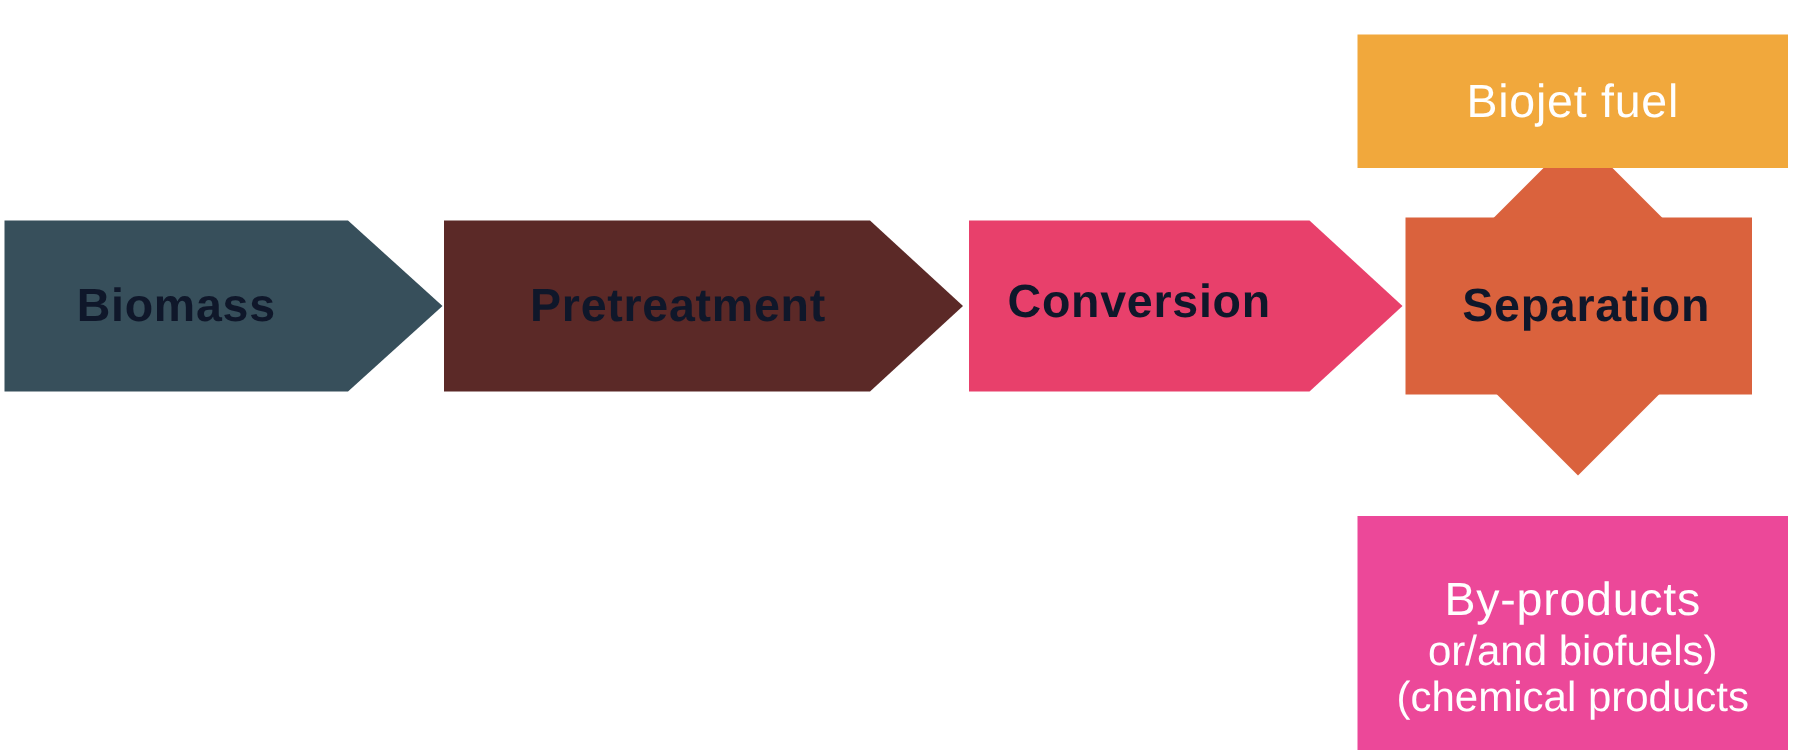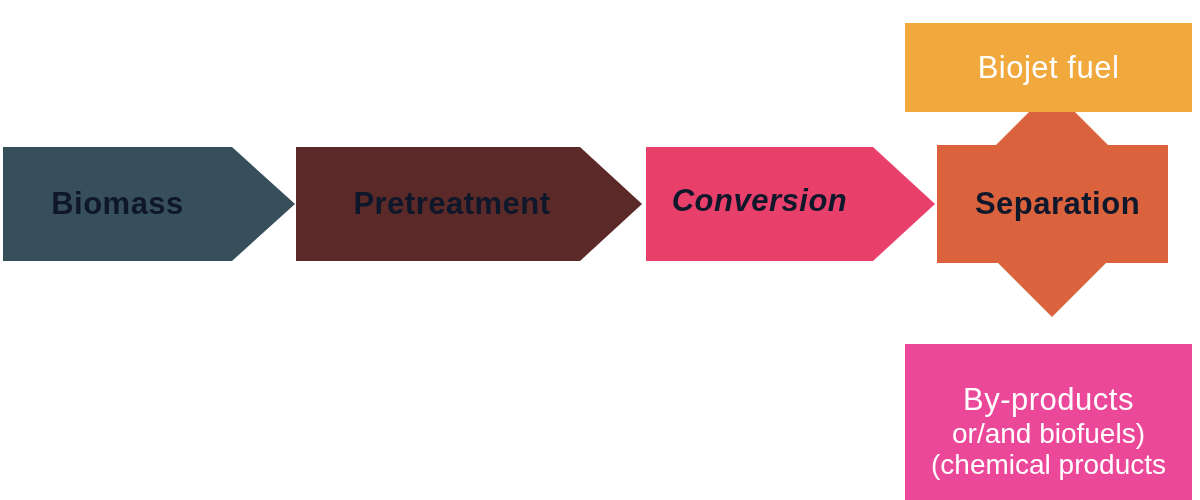--- a/index.html
+++ b/index.html
@@ -29,21 +29,21 @@
     justify-content: center;
     color: #0f172a;
     font-weight: 700;
     font-size: 31px;
     letter-spacing: 0.5px;
     text-align: center;
     pointer-events: none;
   }
   .label-biomass      { left: 3px;   top: 147px; width: 229px; height: 114px; }
   .label-pretreatment { left: 296px; top: 147px; width: 284px; height: 114px; margin-left: 14px; }
-  .label-conversion   { left: 646px; top: 147px; width: 227px; height: 108px; font-style: italic; }
+  .label-conversion   { left: 646px; top: 147px; width: 227px; height: 108px; }
   .label-separation   { left: 937px; top: 145px; width: 241px; height: 118px; }
   .product-box {
     position: absolute;
     display: flex;
     flex-direction: column;
     align-items: center;
     justify-content: center;
     color: #ffffff;
     font-weight: 400;
     text-align: center;

